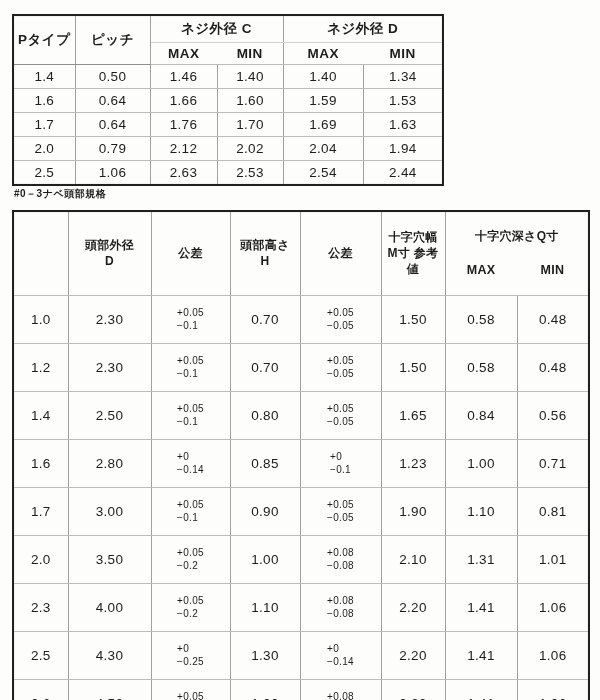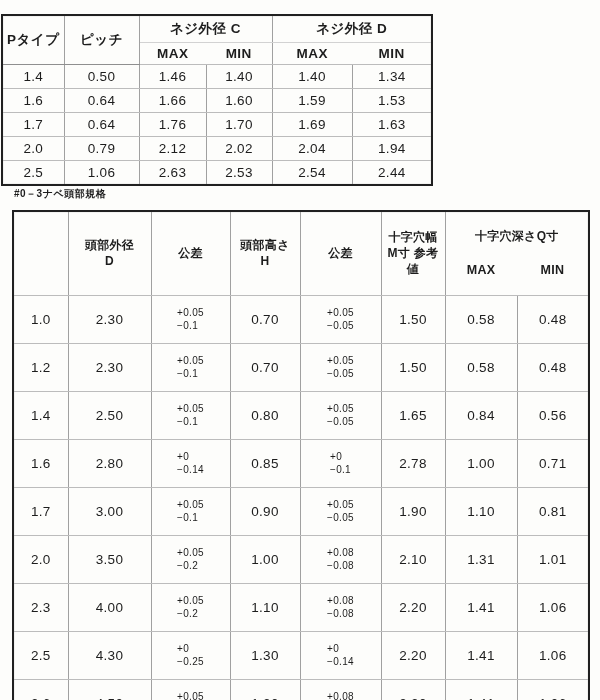--- a/index.html
+++ b/index.html
@@ -19,21 +19,21 @@
   th, td {
     border:1px solid #a0a0a0;
     border-top-color:#bcbcbc;
     border-bottom-color:#bcbcbc;
     text-align:center;
     vertical-align:middle;
     padding:0;
     overflow:hidden;
   }
   
-  .t-top { left:1px; top:14px; width:430px; }
+  .t-top { left:12px; top:14px; width:430px; }
   .t-top th { font-size:13.5px; font-weight:700; letter-spacing:0.5px; }
   .t-top thead tr.grp-row th { height:26px; }
   .t-top thead tr.maxmin th {
     height:21px; border-left:none; border-right:none; border-top:none;
   }
   .t-top thead th.grp { border-bottom:1px solid #d2d2d2; }
   .t-top thead tr.maxmin th.div-left { border-left:1px solid #a0a0a0; }
   .t-top thead th.span2 { border-bottom:1px solid #8f8f8f; }
   .t-top tbody tr:first-child td { border-top-color:#8f8f8f; }
   .t-top td { height:23px; font-size:13.5px; letter-spacing:0.3px; }
@@ -205,21 +205,21 @@
   </tr>
 
   <tr>
     <td>1.6</td>
     <td>2.80</td>
     <td><span class="tolblock">+0
 −0.14</span></td>
     <td>0.85</td>
     <td><span class="tolblock">+0
 −0.1</span></td>
-    <td>2.78</td>
+    <td>1.23</td>
     <td>1.00</td>
     <td>0.71</td>
   </tr>
 
   <tr>
     <td>1.7</td>
     <td>3.00</td>
     <td><span class="tolblock">+0.05
 −0.1</span></td>
     <td>0.90</td>

